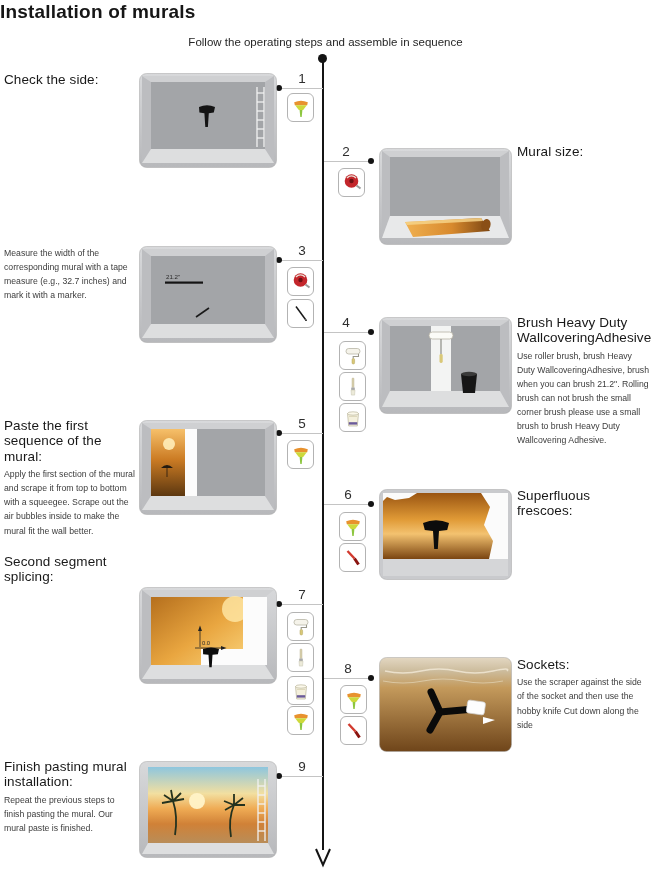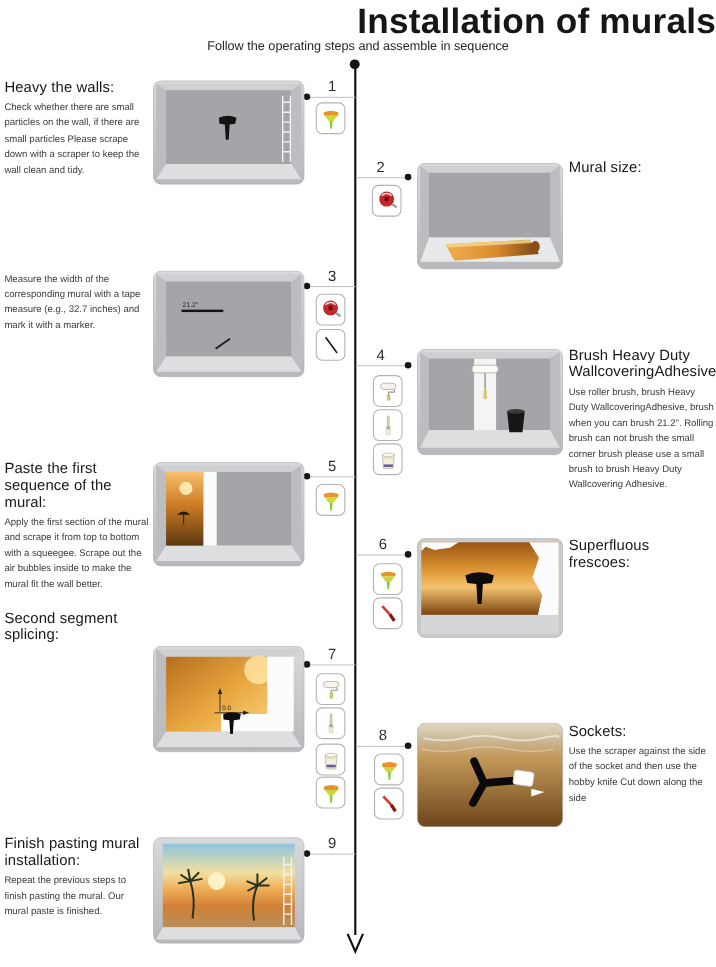--- a/index.html
+++ b/index.html
@@ -1,20 +1,20 @@
 <!DOCTYPE html>
 <html><head>
 <meta charset="utf-8">
 <style>
   *{box-sizing:border-box}
   html,body{margin:0;padding:0}
   body{width:651px;height:879px;position:relative;background:#fff;
        font-family:"Liberation Sans",sans-serif;overflow:hidden;color:#1b1b1b}
   .abs{position:absolute}
-  .title{top:1px;left:0;width:100%;text-align:right;font-size:32px;font-weight:700;
+  .title{top:1px;left:0;width:100%;text-align:left;font-size:19px;font-weight:700;
          color:#161616;letter-spacing:.2px;margin:0}
   .subtitle{top:36px;left:0;width:100%;text-align:center;font-size:11.5px;color:#262626}
   .timeline{left:322px;top:57px;width:2px;height:793px;background:#141414}
   .tl-dot{left:318px;top:54px;width:9px;height:9px;border-radius:50%;background:#141414}
   .conn{height:1px;background:#c4c4c4}
   .cdot{width:6px;height:6px;border-radius:50%;background:#141414}
   .num{font-size:13.5px;color:#2e2e2e;text-align:center;height:16px;line-height:16px}
   .txt{line-height:1}
   .txt .h{font-size:13.5px;color:#181818;line-height:1.14;margin:0 0 3px 0;letter-spacing:.1px}
   .txt .b{font-size:8.7px;color:#3c3c3c;line-height:1.62}
@@ -67,22 +67,21 @@
 <h1 class="abs title">Installation of murals</h1>
 <div class="abs subtitle">Follow the operating steps and assemble in sequence</div>
 
 <div class="abs timeline"></div>
 <div class="abs tl-dot"></div>
 <svg class="abs" style="left:314px;top:847px" width="18" height="22">
   <path d="M2 2 L9 18 L16 2" stroke="#141414" stroke-width="2" fill="none"></path>
 </svg>
 
 <div class="abs txt" style="left:4px;top:72px;width:131px">
-  <div class="h">Heavy the walls:</div>
-  <div class="b">Check whether there are small particles on the wall, if there are small particles Please scrape down with a scraper to keep the wall clean and tidy.</div>
+  <div class="h">Check the side:</div>
 </div>
 <div class="abs num" style="left:282px;top:71px;width:40px">1</div>
 <div class="abs conn" style="left:281px;top:88px;width:42px"></div>
 <div class="abs cdot" style="left:276px;top:85px"></div>
 <div class="abs tool" style="left:287px;top:93px">
     <svg width="20" height="22">
       <use href="#sym-squeegee"></use>
     </svg>
   </div>
 <svg class="abs" style="left:139px;top:73px" width="138" height="95" viewBox="0 0 138 95">

